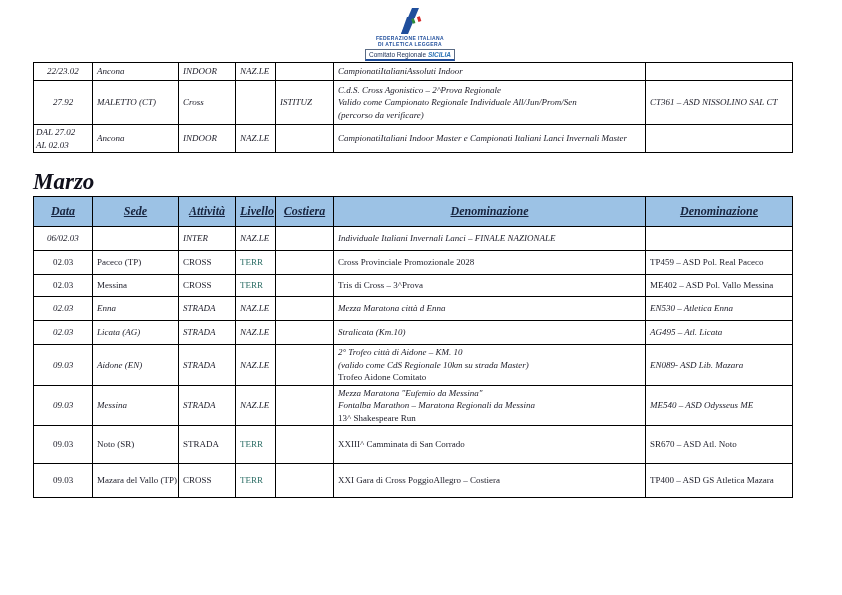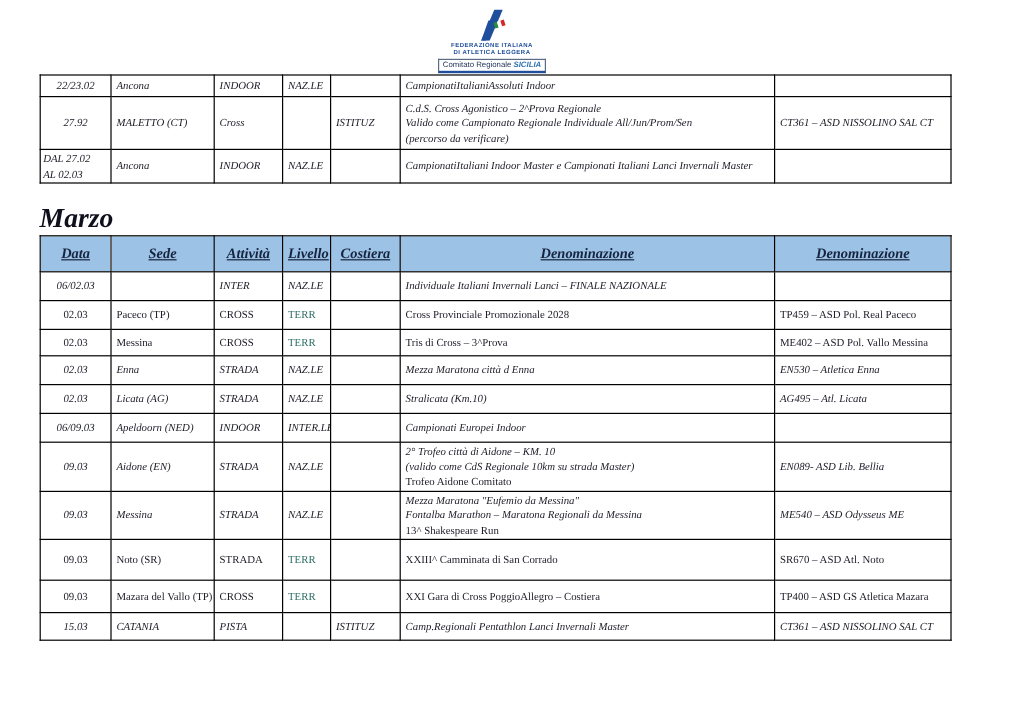--- a/index.html
+++ b/index.html
@@ -241,45 +241,32 @@
           <td class="it">STRADA</td>
           <td class="it">NAZ.LE</td>
           <td class="it"></td>
           <td class="it">
             <div class="den-line it">Stralicata (Km.10)</div>
           </td>
           <td class="it">AG495 – Atl. Licata</td>
         </tr>
         <tr>
           <td class="c-date it">
-            <div>06/09.03</div>
-          </td>
-          <td class="it">Apeldoorn (NED)</td>
-          <td class="it">INDOOR</td>
-          <td class="it">INTER.LE</td>
-          <td class="it"></td>
-          <td class="it">
-            <div class="den-line it">Campionati Europei Indoor</div>
-          </td>
-          <td class="it"></td>
-        </tr>
-        <tr>
-          <td class="c-date it">
             <div>09.03</div>
           </td>
           <td class="it">Aidone (EN)</td>
           <td class="it">STRADA</td>
           <td class="it">NAZ.LE</td>
           <td class="it"></td>
           <td class="it">
             <div class="den-line it">2° Trofeo città di Aidone – KM. 10</div>
             <div class="den-line it">(valido come CdS Regionale 10km su strada Master)</div>
             <div class="den-line up">Trofeo Aidone Comitato</div>
           </td>
-          <td class="it">EN089- ASD Lib. Bellia</td>
+          <td class="it">EN089- ASD Lib. Mazara</td>
         </tr>
         <tr>
           <td class="c-date it">
             <div>09.03</div>
           </td>
           <td class="it">Messina</td>
           <td class="it">STRADA</td>
           <td class="it">NAZ.LE</td>
           <td class="it"></td>
           <td class="it">
@@ -308,29 +295,16 @@
           </td>
           <td>Mazara del Vallo (TP)</td>
           <td>CROSS</td>
           <td class="terr">TERR</td>
           <td></td>
           <td>
             <div class="den-line up">XXI Gara di Cross PoggioAllegro – Costiera</div>
           </td>
           <td>TP400 – ASD GS Atletica Mazara</td>
         </tr>
-        <tr>
-          <td class="c-date it">
-            <div>15.03</div>
-          </td>
-          <td class="it">CATANIA</td>
-          <td class="it">PISTA</td>
-          <td class="it"></td>
-          <td class="it">ISTITUZ</td>
-          <td class="it">
-            <div class="den-line it">Camp.Regionali Pentathlon Lanci Invernali Master</div>
-          </td>
-          <td class="it">CT361 – ASD NISSOLINO SAL CT</td>
-        </tr>
       </tbody>
   </table>
 
 </div>
 
 </body></html>

